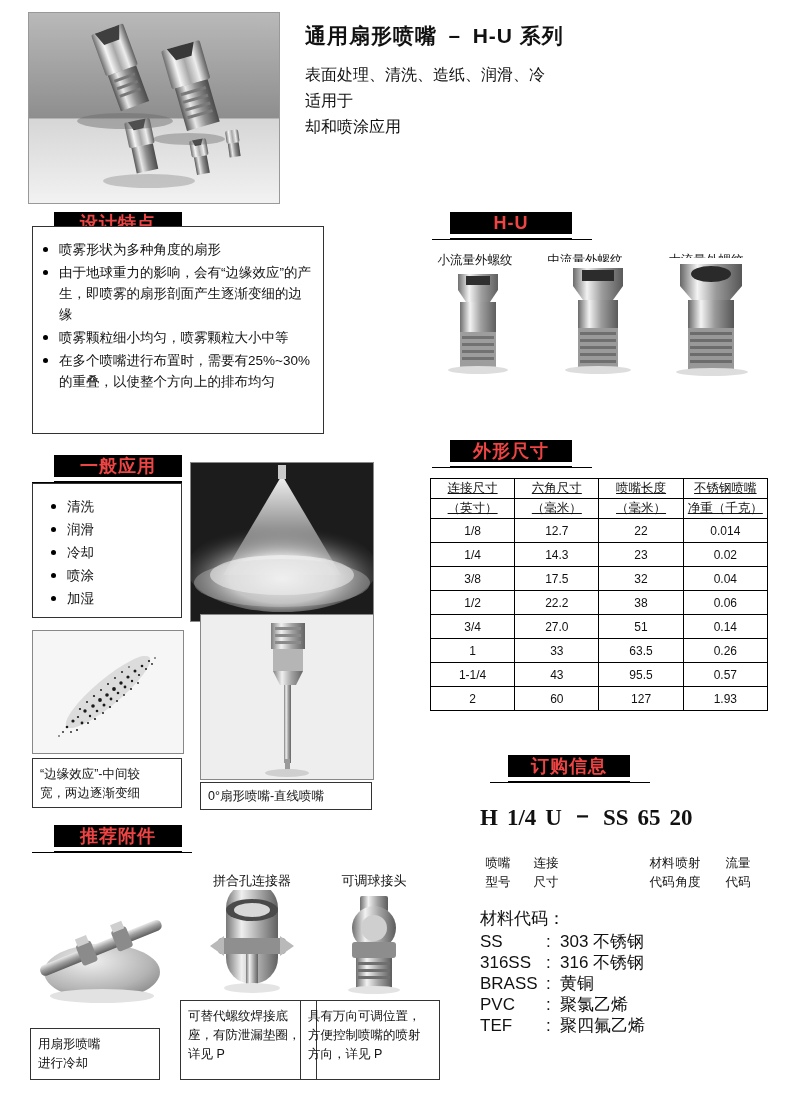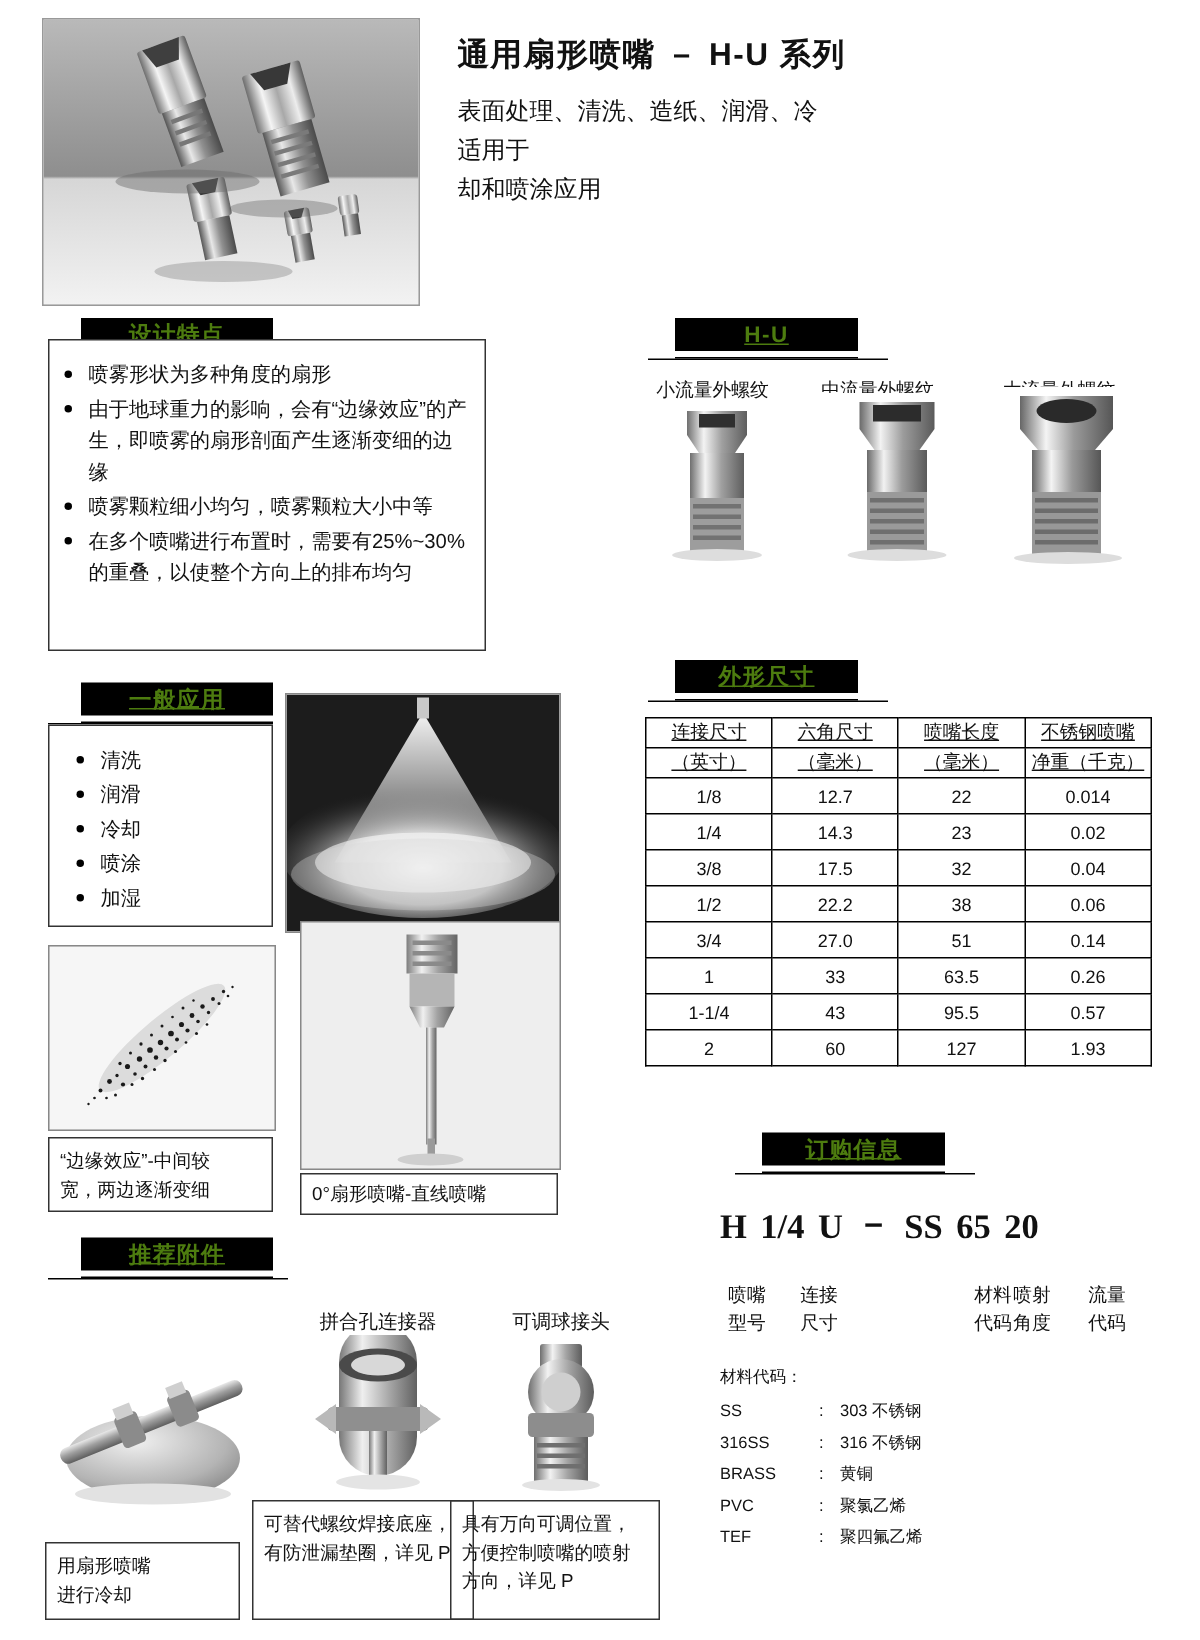--- a/index.html
+++ b/index.html
@@ -19,28 +19,27 @@
     position: relative;
     width: 800px;
     height: 1093px;
   }
 
   
   .sec-head {
     position: absolute;
     height: 22px;
     background: #000;
-    color: #4d7c0f;
-    font-size: 15px;
+    color: #ef4444;
+    font-size: 18px;
     font-weight: bold;
     display: flex;
     align-items: center;
     justify-content: center;
     letter-spacing: 1px;
-    text-decoration: underline;
   }
   .sec-head::after {
     content: "";
     position: absolute;
     left: 0; right: 0; bottom: -5px;
     height: 1px;
     background: #000;
   }
   .sec-wrap { position: absolute; }
   .sec-wrap .underline {
@@ -136,21 +135,21 @@
   .code-row span { margin-right: 9px; }
   .code-legend {
     position: absolute;
     font-size: 12.5px;
     line-height: 19px;
     text-align: center;
     width: 44px;
   }
   .matlist {
     position: absolute;
-    font-size: 11px;
+    font-size: 17px;
     line-height: 21px;
   }
   .matlist .r { display: flex; }
   .matlist .k { width: 66px; }
   .matlist .c { width: 14px; }
 
   
   .cap {
     position: absolute;
     border: 1px solid #333;
@@ -678,21 +677,21 @@
       <path d="M30 18 a26 26 0 0 1 52 0 v50 a26 26 0 0 1 -52 0 z" fill="url(#cl)"></path>
       <ellipse cx="56" cy="20" rx="26" ry="11" fill="#4a4a4a"></ellipse>
       <ellipse cx="56" cy="20" rx="18" ry="7" fill="#d8d8d8"></ellipse>
       <rect x="22" y="48" width="68" height="16" rx="4" fill="#8f8f8f"></rect>
       <path d="M14 56 l14 -10 v20 z" fill="#b9b9b9"></path>
       <path d="M98 56 l-14 -10 v20 z" fill="#b9b9b9"></path>
       <rect x="50" y="64" width="12" height="30" fill="url(#cl)"></rect>
       <ellipse cx="56" cy="98" rx="28" ry="5" fill="#e4e4e4"></ellipse>
     </svg>
   </div>
-  <div class="cap" style="left:168px; top:1000px; width:148px; height:80px;">
+  <div class="cap" style="left:180px; top:1000px; width:137px; height:80px;">
     <span>可替代螺纹焊接底座，有防泄漏垫圈，详见 P</span>
   </div>
 
   <div class="photo" style="left:322px; top:890px; width:104px; height:110px; background:#fff;">
     <svg width="104" height="110" viewBox="0 0 104 110">
       <defs>
         <linearGradient id="bj" x1="0" y1="0" x2="1" y2="0">
           <stop offset="0%" stop-color="#6e6e6e"></stop>
             <stop offset="30%" stop-color="#f2f2f2"></stop>
           <stop offset="62%" stop-color="#a4a4a4"></stop>

